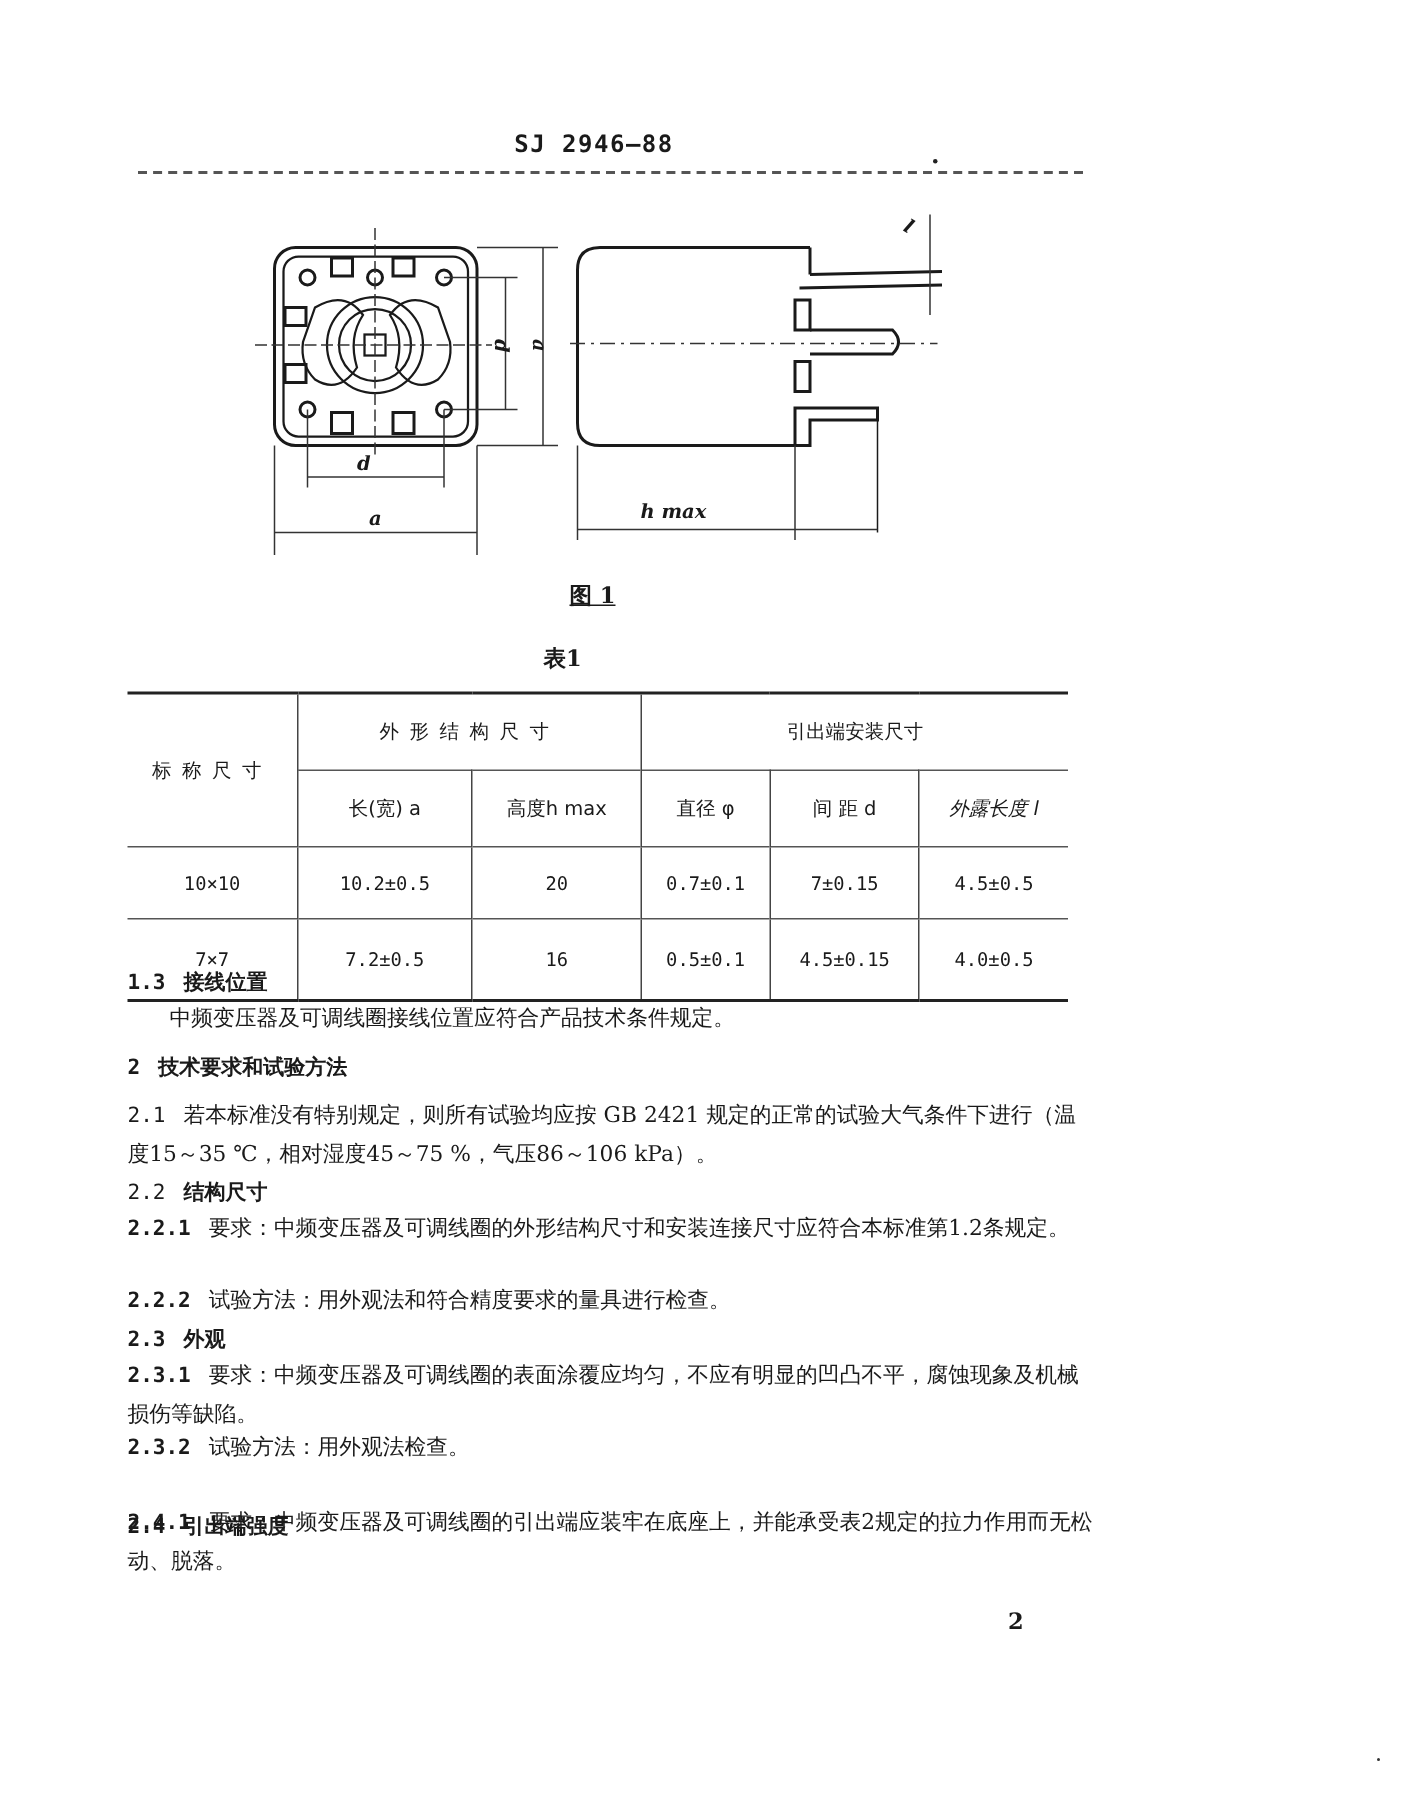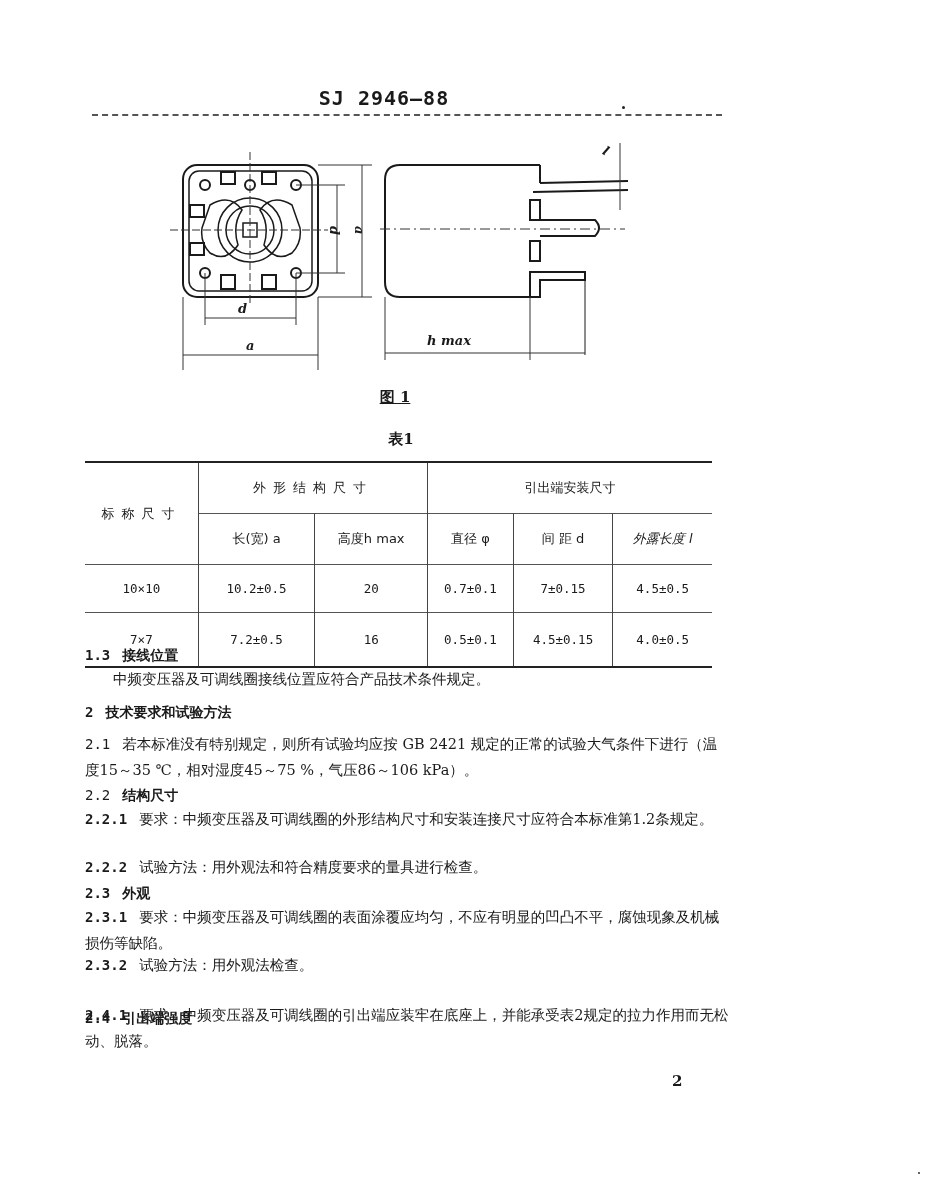--- a/index.html
+++ b/index.html
@@ -1,20 +1,20 @@
 <!DOCTYPE html>
 <html><head>
 <meta charset="utf-8">
 <style>
   html, body { margin: 0; padding: 0; background: #ffffff; }
   body { width: 950px; height: 1195px; position: relative; overflow: hidden;
          font-family: "DejaVu Serif", "Liberation Serif", serif; color: #1a1a1a; }
   .abs { position: absolute; }
   .hdr { left: 0; width: 760px; top: 86px; text-align: center; font-family: "DejaVu Sans Mono", "Liberation Mono", monospace;
-         font-weight: bold; font-size: 20px; letter-spacing: 1px; padding-left: 4px; }
+         font-weight: bold; font-size: 16px; letter-spacing: 1px; padding-left: 16px; }
   .hdr-rule { left: 92px; top: 114px; width: 630px; height: 0; border-top: 2px dashed #555; }
   .hdr-dot { left: 622px; top: 106px; width: 3px; height: 3px; background: #222; border-radius: 50%; }
   .fig { left: 160px; top: 130px; width: 500px; height: 250px; }
   .caption { font-size: 15px; font-weight: bold; text-align: center; width: 100px; }
   table.spec { position: absolute; left: 85px; top: 461px; width: 627px; border-collapse: collapse;
                font-size: 13px; text-align: center; }
   table.spec td { border-left: 1px solid #444; border-right: 1px solid #444; padding: 16px; }
   table.spec td:first-child { border-left: none; }
   table.spec td:last-child { border-right: none; }
   table.spec tr.r-top td { border-top: 2px solid #222; }
@@ -100,21 +100,21 @@
     <text x="238" y="313">d</text>
     <text x="246" y="350">a</text>
     <text x="331" y="235" transform="rotate(90 335 230)">d</text>
     <text x="356" y="235" transform="rotate(90 360 230)">a</text>
     <text x="427" y="345">h max</text>
     <text x="603" y="156" transform="rotate(30 607 152)">l</text>
   </g>
 </svg>
 
 <div class="abs caption" style="left:345px; top:388px;text-decoration:underline;">图 1</div>
-<div class="abs caption" style="left:351px; top:430px;">表1</div>
+<div class="abs caption" style="left:325px; top:430px;">表1</div>
 
 <table class="spec">
   <colgroup>
     <col style="width:116px">
       <col style="width:118px">
       <col style="width:116px">
     <col style="width:77px">
       <col style="width:100px">
       <col style="width:100px">
   </colgroup>

